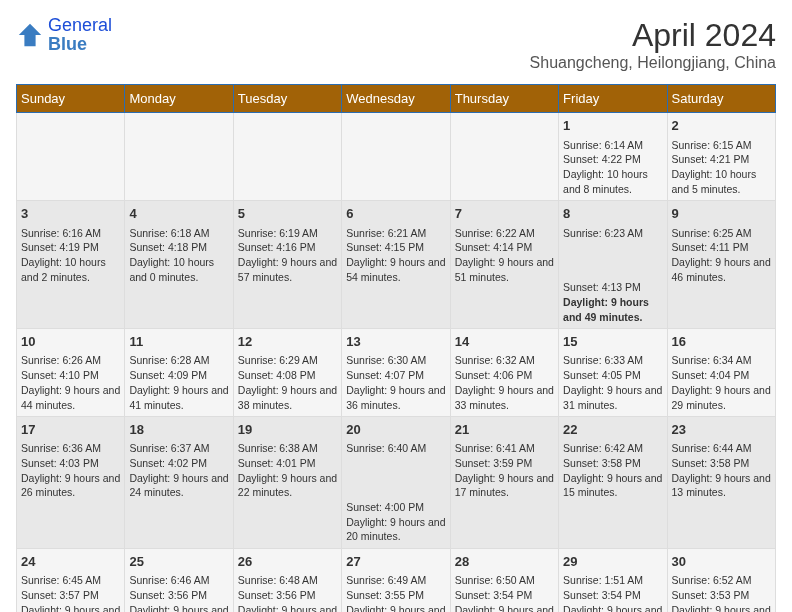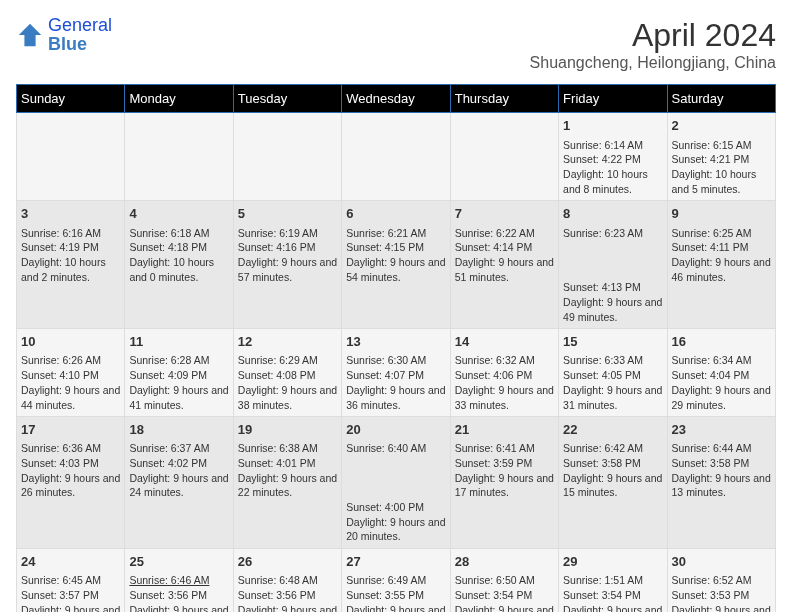--- a/index.html
+++ b/index.html
@@ -49,21 +49,21 @@
     .location-title {
       font-size: 16px;
       color: #555;
     }
     table {
       width: 100%;
       border-collapse: collapse;
       font-size: 11px;
     }
     thead tr th {
-      background-color: #000000;
+      background-color: #a16207;
       color: #fff;
       padding: 6px 4px;
       text-align: left;
       font-size: 13px;
       font-weight: normal;
       border: 1px solid #2a6cb1;
     }
     tbody tr td {
       vertical-align: top;
       padding: 4px;
@@ -169,21 +169,21 @@
         <td>
           <span class="day-number">7</span>
           <span style="display: block;">Sunrise: 6:22 AM</span>
           <span style="display: block;">Sunset: 4:14 PM</span>
           <span style="display: block;">Daylight: 9 hours and 51 minutes.</span>
         </td>
         <td>
           <span class="day-number">8</span>
           <span style="display: block;">Sunrise: 6:23 AM</span>
           <span style="display: block; margin-top: 40px;">Sunset: 4:13 PM</span>
-          <span style="display: block;">Daylight: 9 hours and 49 minutes.</span>
+          <span style="display: block; font-weight: bold;">Daylight: 9 hours and 49 minutes.</span>
         </td>
         <td>
           <span class="day-number">9</span>
           <span style="display: block;">Sunrise: 6:25 AM</span>
           <span style="display: block;">Sunset: 4:11 PM</span>
           <span style="display: block;">Daylight: 9 hours and 46 minutes.</span>
         </td>
       </tr>
       <tr>
         <td>
@@ -275,21 +275,21 @@
       </tr>
       <tr>
         <td>
           <span class="day-number">24</span>
           <span style="display: block;">Sunrise: 6:45 AM</span>
           <span style="display: block;">Sunset: 3:57 PM</span>
           <span style="display: block;">Daylight: 9 hours and 11 minutes.</span>
         </td>
         <td>
           <span class="day-number">25</span>
-          <span style="display: block; text-decoration: underline;">Sunrise: 6:46 AM</span>
+          <span style="display: block;">Sunrise: 6:46 AM</span>
           <span style="display: block;">Sunset: 3:56 PM</span>
           <span style="display: block;">Daylight: 9 hours and 9 minutes.</span>
         </td>
         <td>
           <span class="day-number">26</span>
           <span style="display: block;">Sunrise: 6:48 AM</span>
           <span style="display: block;">Sunset: 3:56 PM</span>
           <span style="display: block;">Daylight: 9 hours and 7 minutes.</span>
         </td>
         <td>

